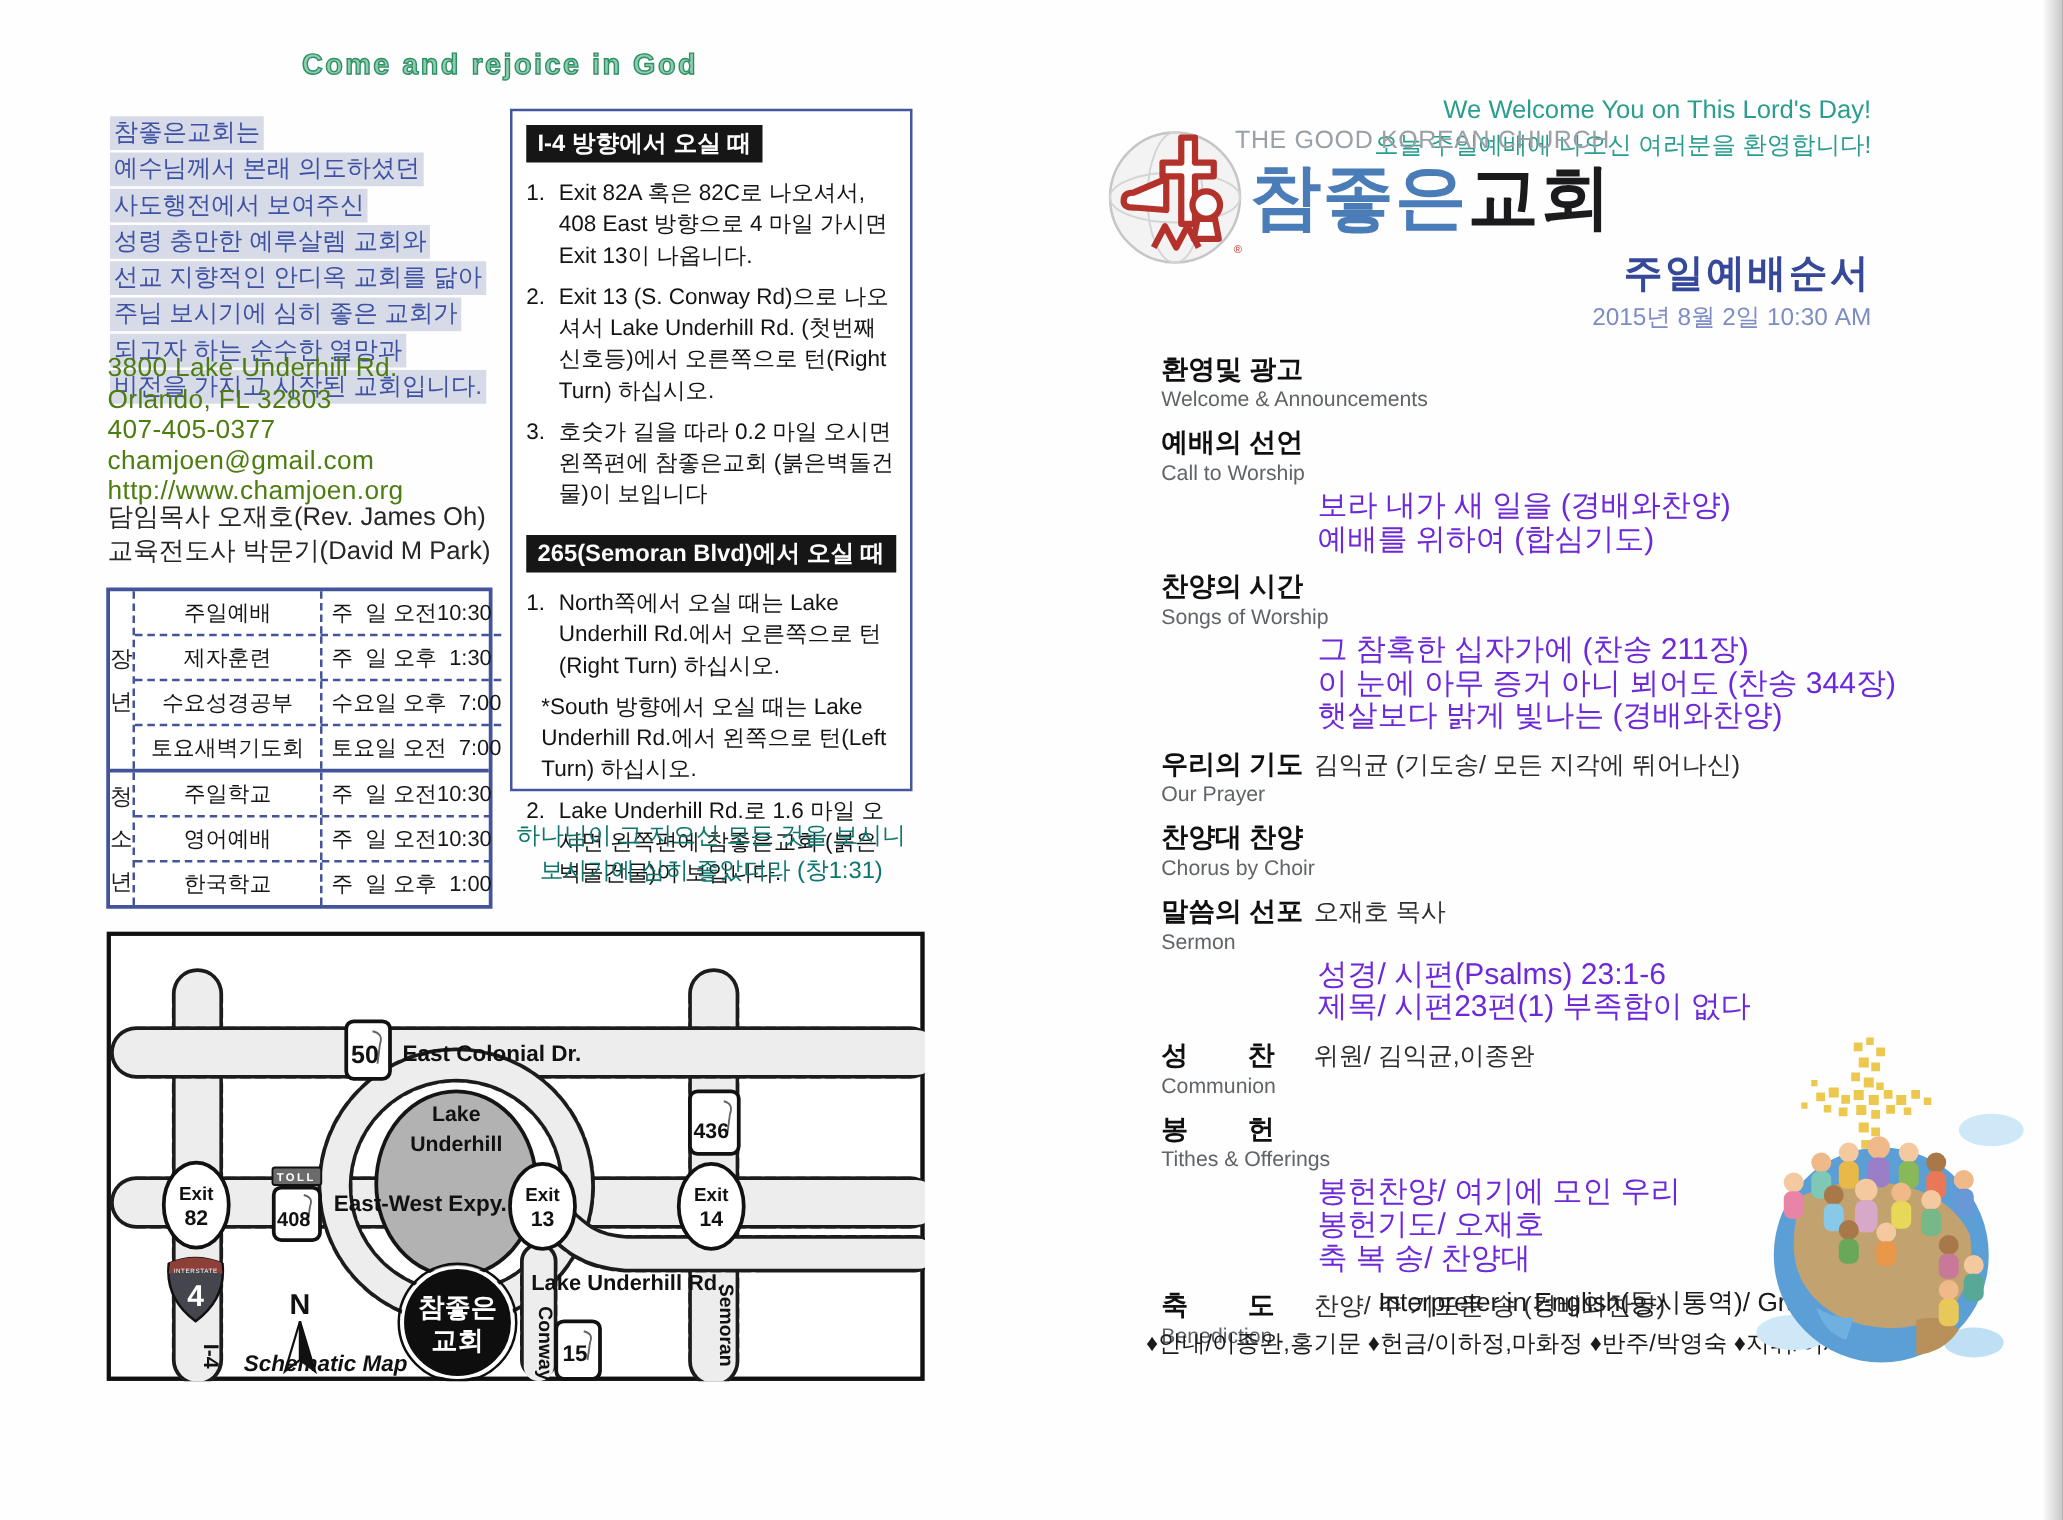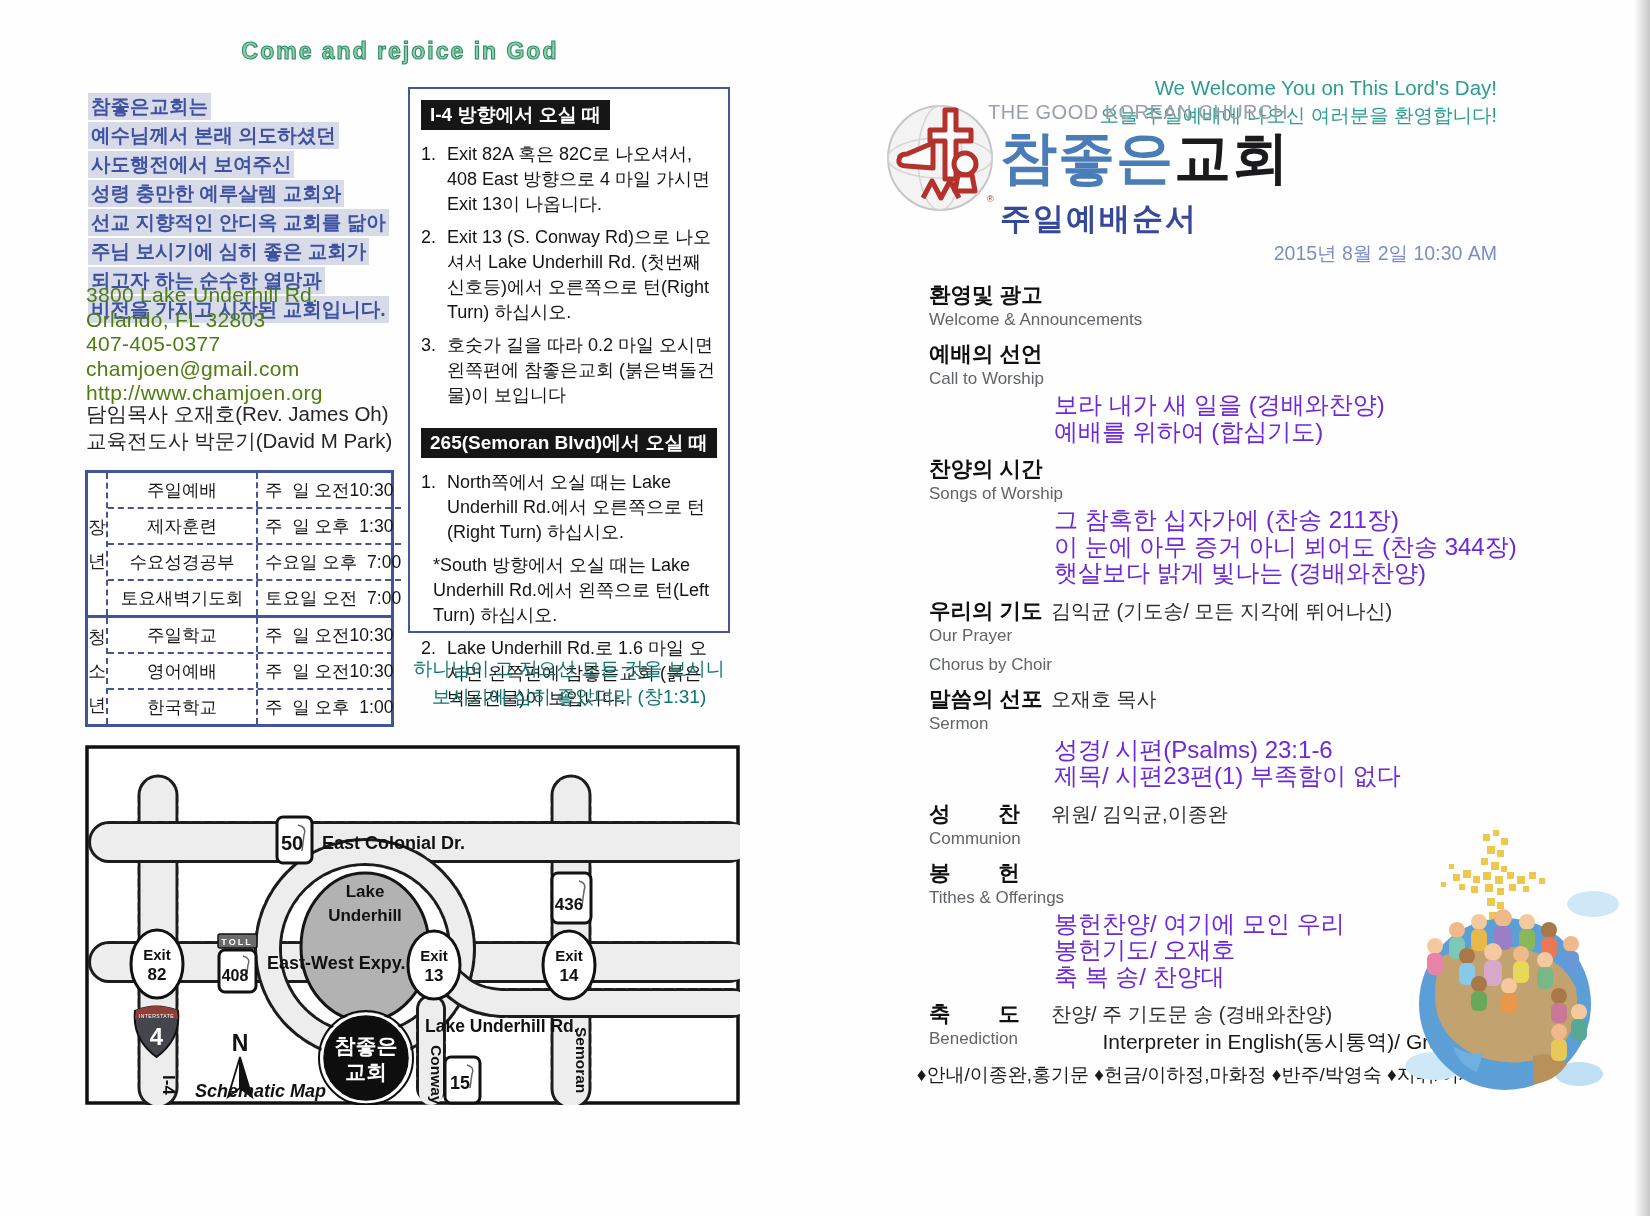--- a/index.html
+++ b/index.html
@@ -7,21 +7,21 @@
         font-family:"Liberation Sans",sans-serif;color:#222;}
   .page::after{content:"";position:absolute;right:0;top:0;width:16px;height:100%;
         background:linear-gradient(to right,rgba(0,0,0,0),rgba(0,0,0,0.22));pointer-events:none;}
 
   
   .motto{position:absolute;left:120px;top:38px;width:560px;text-align:center;
          font-size:23px;font-weight:bold;letter-spacing:2px;color:#8fcdb0;
          -webkit-text-stroke:1.1px #2e8f63;}
   .intro{position:absolute;left:88px;top:93px;}
   .intro .iline{margin-bottom:1px;line-height:27px;}
-  .intro .iline span{background:#d6dbe7;color:#3f51a3;font-size:19.5px;padding:0 3px;display:inline-block;font-weight:bold;}
+  .intro .iline span{background:#d6dbe7;color:#3f51a3;font-size:19.5px;padding:0 3px;display:inline-block;}
   .contact{position:absolute;left:86px;top:283px;font-size:21px;color:#4d7c0f;line-height:24.5px;letter-spacing:0.3px;}
   .pastors{position:absolute;left:86px;top:400px;font-size:20.5px;color:#262626;line-height:27px;}
 
   .sched-table{position:absolute;left:85px;top:470px;width:303px;border:3px solid #44549b;background:#fff;}
   .sched-group{display:flex;}
   .sched-group.second{border-top:3px solid #44549b;}
   .sched-glabel{width:30px;display:flex;align-items:center;justify-content:center;
         white-space:pre-line;font-size:18px;color:#1e1e1e;border-right:2px dashed #44549b;line-height:1.9;text-align:center;}
   .sched-rows{flex:1;}
   .sched-row{display:flex;height:34px;}
@@ -46,21 +46,21 @@
 
   
   .welcome{position:absolute;left:900px;top:40px;width:597px;text-align:right;color:#2a9d8f;}
   .welcome .en{font-size:20.5px;margin-top:36px;}
   .welcome .ko{font-size:19.5px;margin-top:2px;}
   .logo-emblem{position:absolute;left:883px;top:98px;width:120px;height:118px;}
   .logo-en{position:absolute;left:988px;top:101px;font-size:20px;color:#9aa0a8;letter-spacing:0.5px;}
   .logo-ko{position:absolute;left:1000px;top:120px;font-size:57px;font-weight:bold;letter-spacing:1px;white-space:nowrap;}
   .logo-ko .blue{color:#4a7cb8;}
   .logo-ko .black{color:#1b1b1d;}
-  .rtitle{position:absolute;left:1000px;top:198px;width:497px;text-align:left;font-size:31px;font-weight:bold;
+  .rtitle{position:absolute;left:1000px;top:198px;width:497px;text-align:right;font-size:31px;font-weight:bold;
         color:#35489a;letter-spacing:2px;}
   .rdate{position:absolute;left:1000px;top:240px;width:497px;text-align:right;font-size:19.5px;color:#7d8cc4;}
 
   .order{position:absolute;left:905px;top:280px;width:620px;}
   .order-item{margin-bottom:9px;margin-left:24px;}
   .k-line{font-size:21.5px;}
   .k-title{display:inline-block;min-width:122px;font-weight:bold;color:#101010;white-space:pre;}
   .detail{font-size:20px;color:#2e2e2e;}
   .e-sub{font-size:17px;color:#606468;margin-top:1px;}
   .subs{margin-top:3px;}
@@ -339,20 +339,21 @@
         <div class="sub-line">햇살보다 밝게 빛나는 (경배와찬양)</div>
       </div>
     </div>
 
     <div class="order-item">
       <div class="k-line"><span class="k-title">우리의 기도</span><span class="detail">김익균 (기도송/ 모든 지각에 뛰어나신)</span></div>
       <div class="e-sub">Our Prayer</div>
     </div>
 
     <div class="order-item">
+      <div class="k-line"><span class="k-title">찬양대 찬양</span></div>
       <div class="e-sub">Chorus by Choir</div>
     </div>
 
     <div class="order-item">
       <div class="k-line"><span class="k-title">말씀의 선포</span><span class="detail">오재호 목사</span></div>
       <div class="e-sub">Sermon</div>
       <div class="subs">
         <div class="sub-line">성경/ 시편(Psalms) 23:1-6</div>
         <div class="sub-line">제목/ 시편23편(1) 부족함이 없다</div>
       </div>

